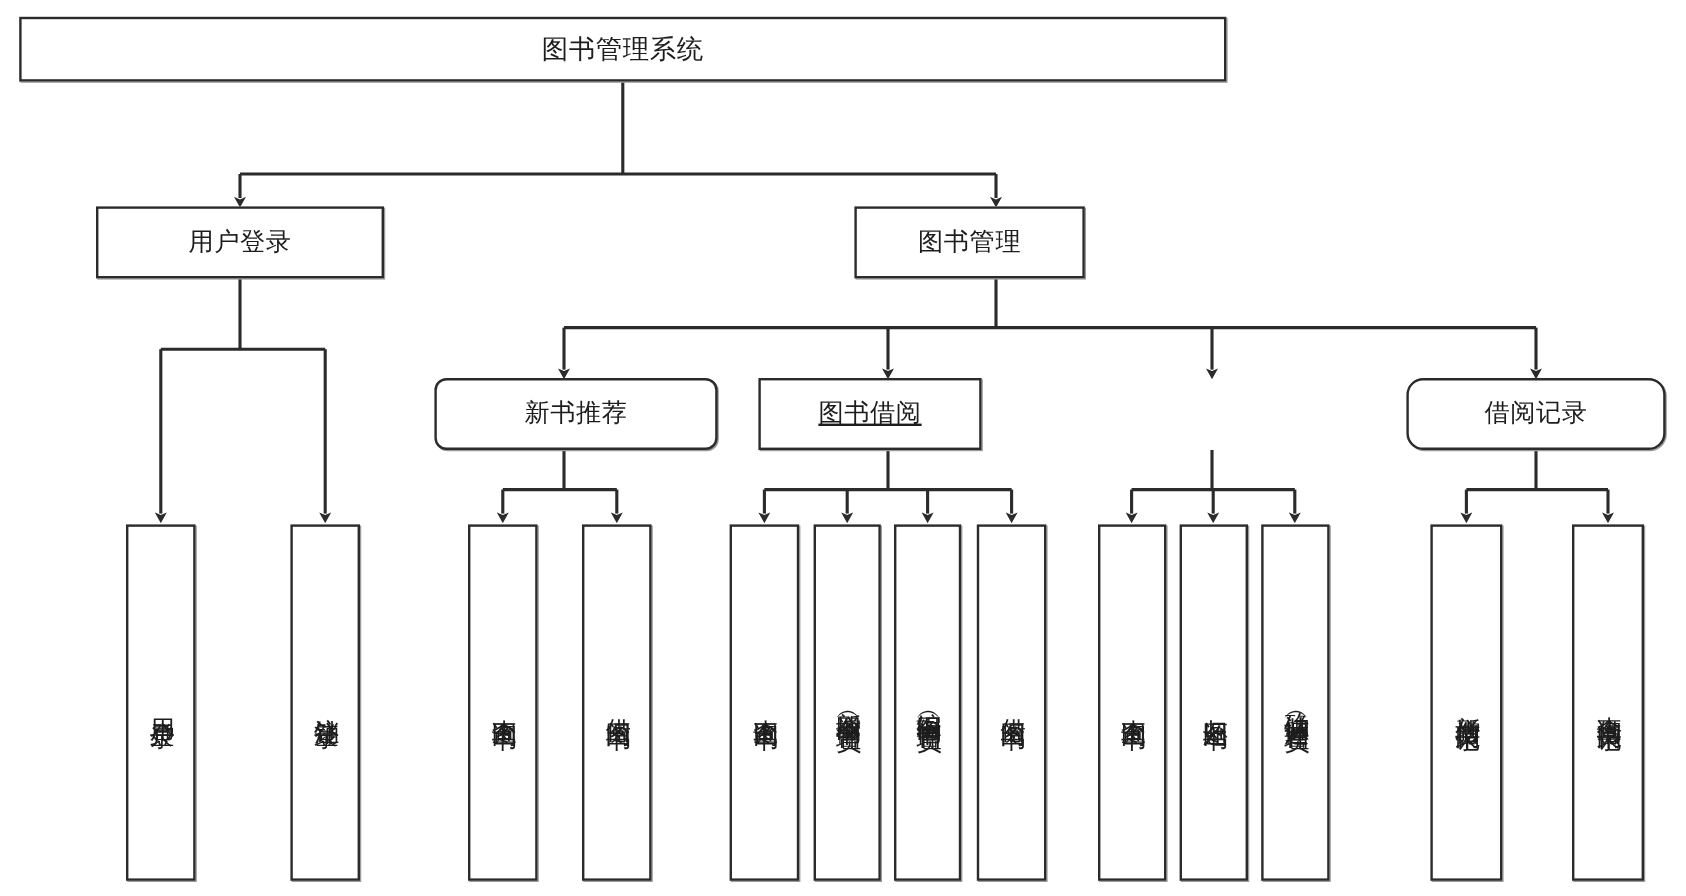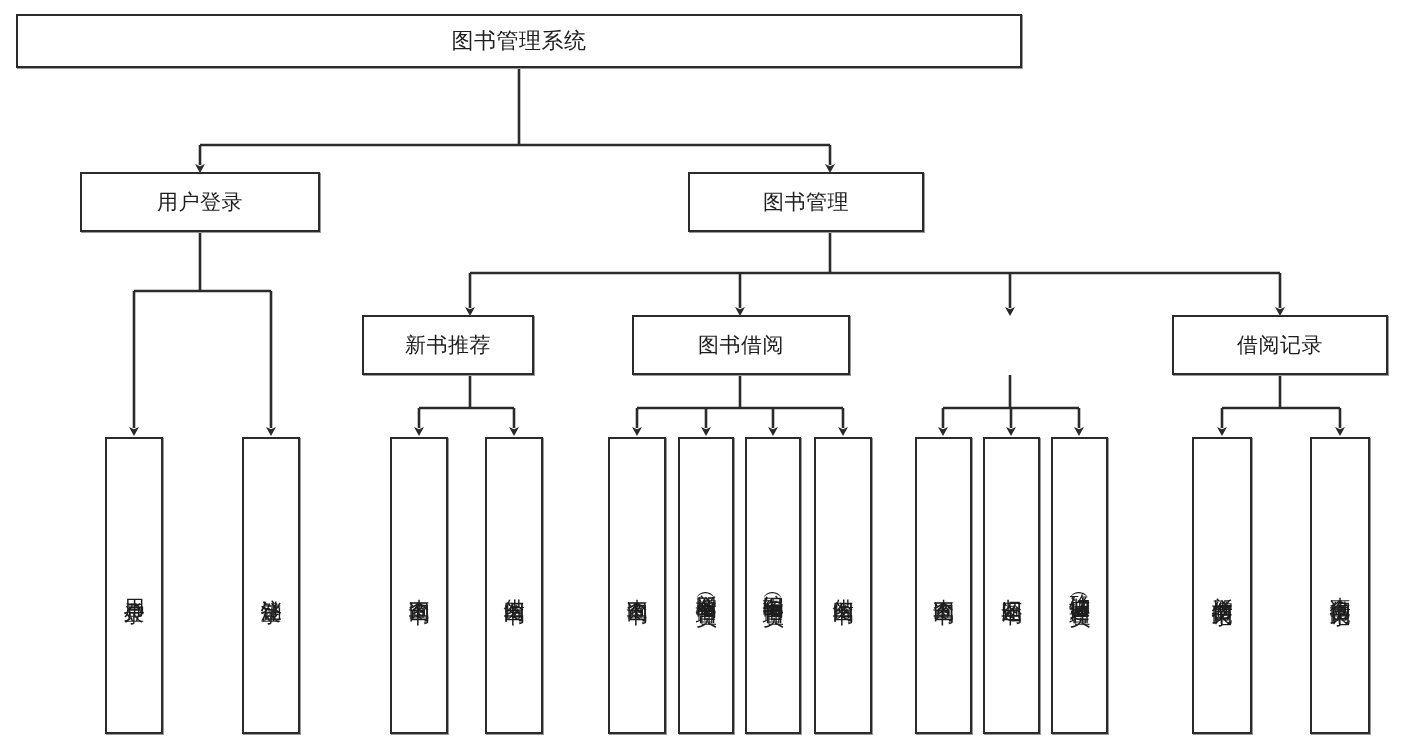--- a/index.html
+++ b/index.html
@@ -126,31 +126,31 @@
     </g>
   </svg>
 
   <div class="node h-node root" style="left:16px; top:14px; width:1006px; height:54px;">
     <span class="node-label">图书管理系统</span>
   </div>
 
   <div class="node h-node" style="left:80px; top:172px; width:240px; height:60px;">
     <span class="node-label">用户登录</span>
   </div>
-  <div class="node h-node" style="left:688px; top:172px; width:236px; height:60px;">
+  <div class="node h-node" style="left:712px; top:172px; width:192px; height:60px;">
     <span class="node-label">图书管理</span>
   </div>
 
-  <div class="node h-node" style="left:362px; top:315px; width:172px; height:60px;">
+  <div class="node h-node" style="left:362px; top:315px; width:236px; height:60px;border-radius:10px;">
     <span class="node-label">新书推荐</span>
   </div>
-  <div class="node h-node" style="left:632px; top:315px; width:218px; height:60px;">
+  <div class="node h-node" style="left:632px; top:315px; width:186px; height:60px;text-decoration:underline;">
     <span class="node-label">图书借阅</span>
   </div>
-  <div class="node h-node" style="left:1172px; top:315px; width:216px; height:60px;">
+  <div class="node h-node" style="left:1172px; top:315px; width:216px; height:60px;border-radius:14px;">
     <span class="node-label">借阅记录</span>
   </div>
 
   <div class="node v-node" style="left:105px; top:437px; width:58px; height:297px;">
     <span class="node-label">用户登录</span>
   </div>
   <div class="node v-node" style="left:242px; top:437px; width:58px; height:297px;">
     <span class="node-label">注销登录</span>
   </div>
   <div class="node v-node" style="left:390px; top:437px; width:58px; height:297px;">

